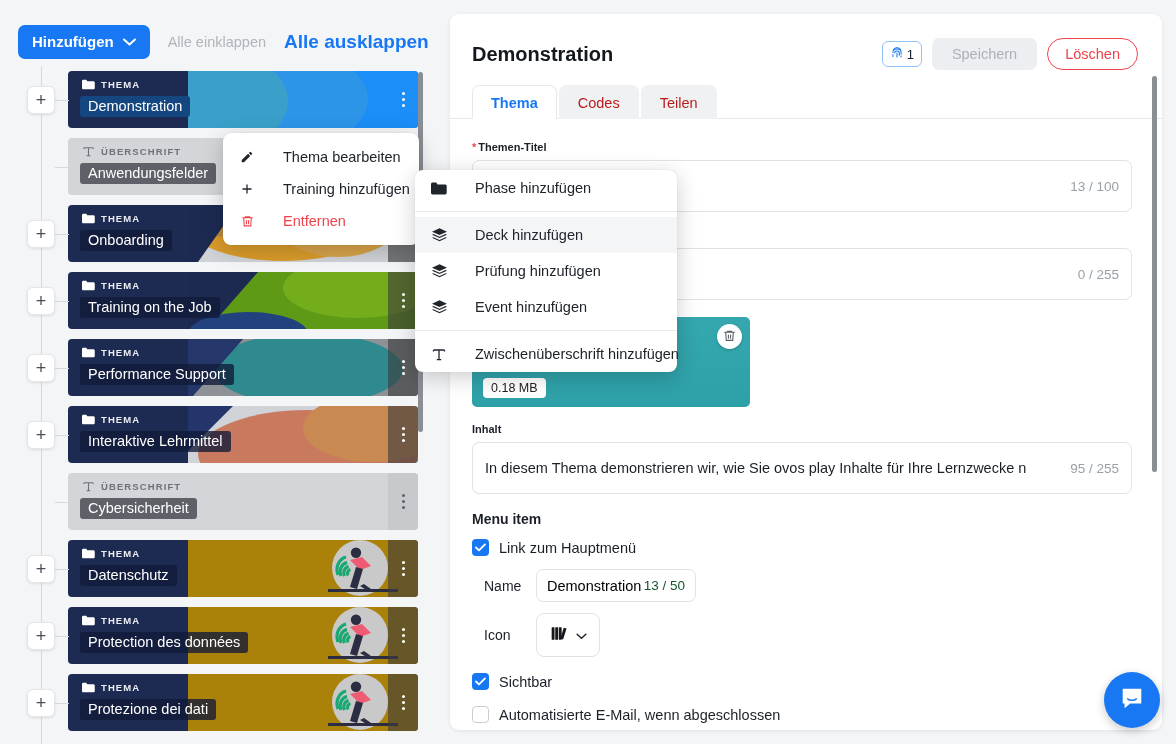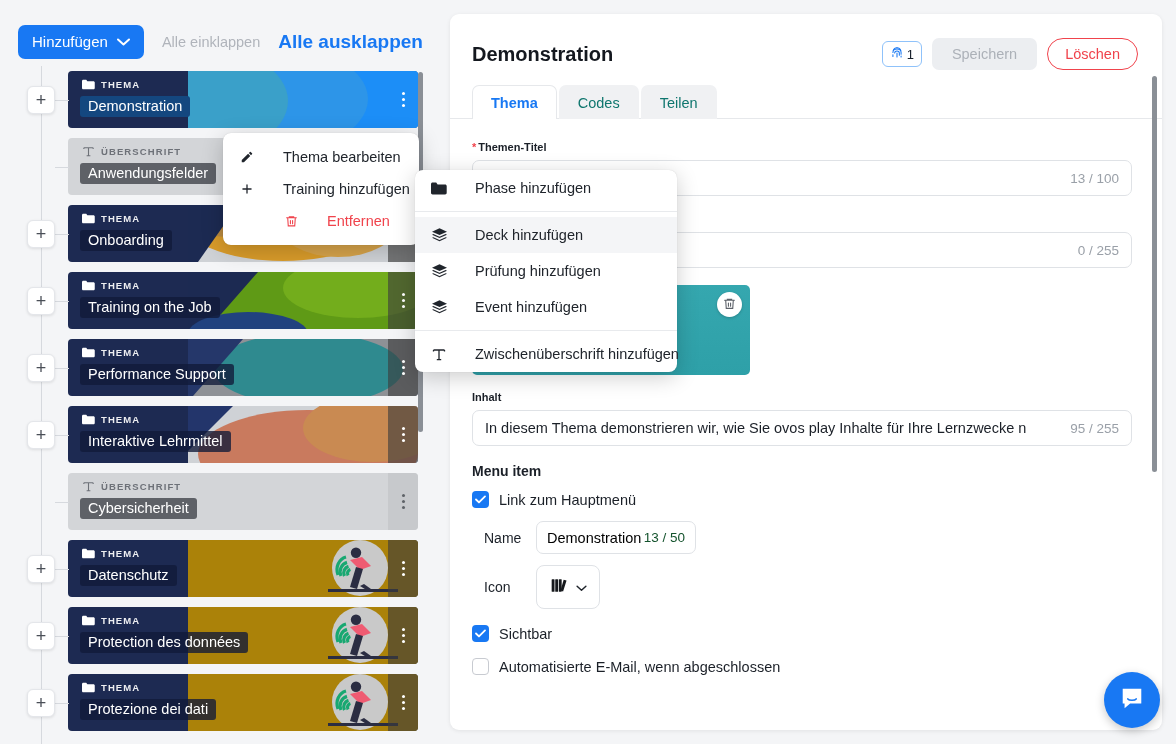--- a/index.html
+++ b/index.html
@@ -20,21 +20,21 @@
   }
   #left-toolbar {
     display: flex; align-items: center; gap: 18px;
     padding: 17px 0 0 18px; height: 66px;
   }
   .btn-add {
     display: inline-flex; align-items: center; gap: 9px;
     background: #1878f3; color: #fff;
     border: none; border-radius: 7px;
     padding: 0 14px; height: 34px;
-    font-size: 15px; font-weight: 400;
+    font-size: 15px; font-weight: 700;
     cursor: pointer;
     font-family: "Liberation Sans", sans-serif;
   }
   .btn-add .chev { font-size: 11px; display:inline-block; }
   .link-muted {
     color: #b0b4bb; font-size: 14.5px; cursor: pointer; user-select:none;
   }
   .link-blue {
     color: #1878f3; font-size: 19px; font-weight: 600; cursor: pointer; user-select:none;
   }
@@ -144,41 +144,41 @@
     border-radius: 16px; height: 32px; padding: 0 17px;
     font-size: 14.5px; cursor: pointer;
     font-family: "Liberation Sans", sans-serif;
   }
   #tabs {
     display: flex; gap: 2px; padding: 12px 0 0 22px;
     border-bottom: 1px solid #e6e8eb;
   }
   .tab {
     padding: 9px 18px 8px; border-radius: 7px 7px 0 0;
-    font-size: 14.5px; color: #0f766e; background: #f0f1f3;
+    font-size: 14.5px; color: #b91c1c; background: #f0f1f3;
     cursor: pointer; position: relative; top: 1px;
     border: 1px solid transparent; border-bottom: none;
   }
   .tab.active {
     background: #fff; color: #1878f3; font-weight: 700;
     border-color: #e6e8eb;
   }
 
   #form-scroll {
     position: relative;
     height: 604px; overflow: hidden;
     padding: 22px 30px 0 22px;
   }
   .fld-label {
     font-size: 11px; font-weight: 700; color: #1b2028;
     margin-bottom: 7px; display: block;
   }
   .req { color: #f0434c; margin-right: 2px; }
   .inp {
-    width: 100%; height: 36px;
+    width: 100%; height: 52px;
     border: 1px solid #dfe2e6; border-radius: 7px;
     display: flex; align-items: center;
     padding: 0 12px;
     font-size: 14.5px; color: #1b2028;
     background: #fff;
     position: relative;
   }
   .inp .val { flex: 1; overflow: hidden; white-space: nowrap; }
   .inp .count { color: #9aa0a8; font-size: 13.5px; margin-left: 8px; flex-shrink: 0; }
   .fld { margin-bottom: 17px; }
@@ -253,21 +253,21 @@
     padding: 8px 0;
   }
   #ctx-main { left: 223px; top: 133px; width: 196px; }
   #ctx-sub  { left: 415px; top: 170px; width: 262px; padding: 0; }
   .ctx-item {
     display: flex; align-items: center; gap: 28px;
     padding: 8px 16px; font-size: 14.5px; color: #20252c;
     cursor: pointer; white-space: nowrap;
   }
   .ctx-item.hl { background: #f4f5f7; }
-  .ctx-item.danger { color: #f0434c; margin-left: 44px; }
+  .ctx-item.danger { color: #f0434c; }
   .ctx-ico { width: 16px; display: flex; justify-content: center; flex-shrink: 0; }
   .ctx-arrow { margin-left: auto; color: #b6bac0; font-size: 13px; }
   .ctx-sep { height: 1px; background: #e8eaed; margin: 5px 0; }
   #ctx-sub .ctx-item { padding: 10px 16px; }
 
   
   #chat-widget {
     position: absolute; right: 16px; bottom: 16px;
     width: 56px; height: 56px; border-radius: 50%;
     background: #1878f3; display:flex; align-items:center; justify-content:center;

